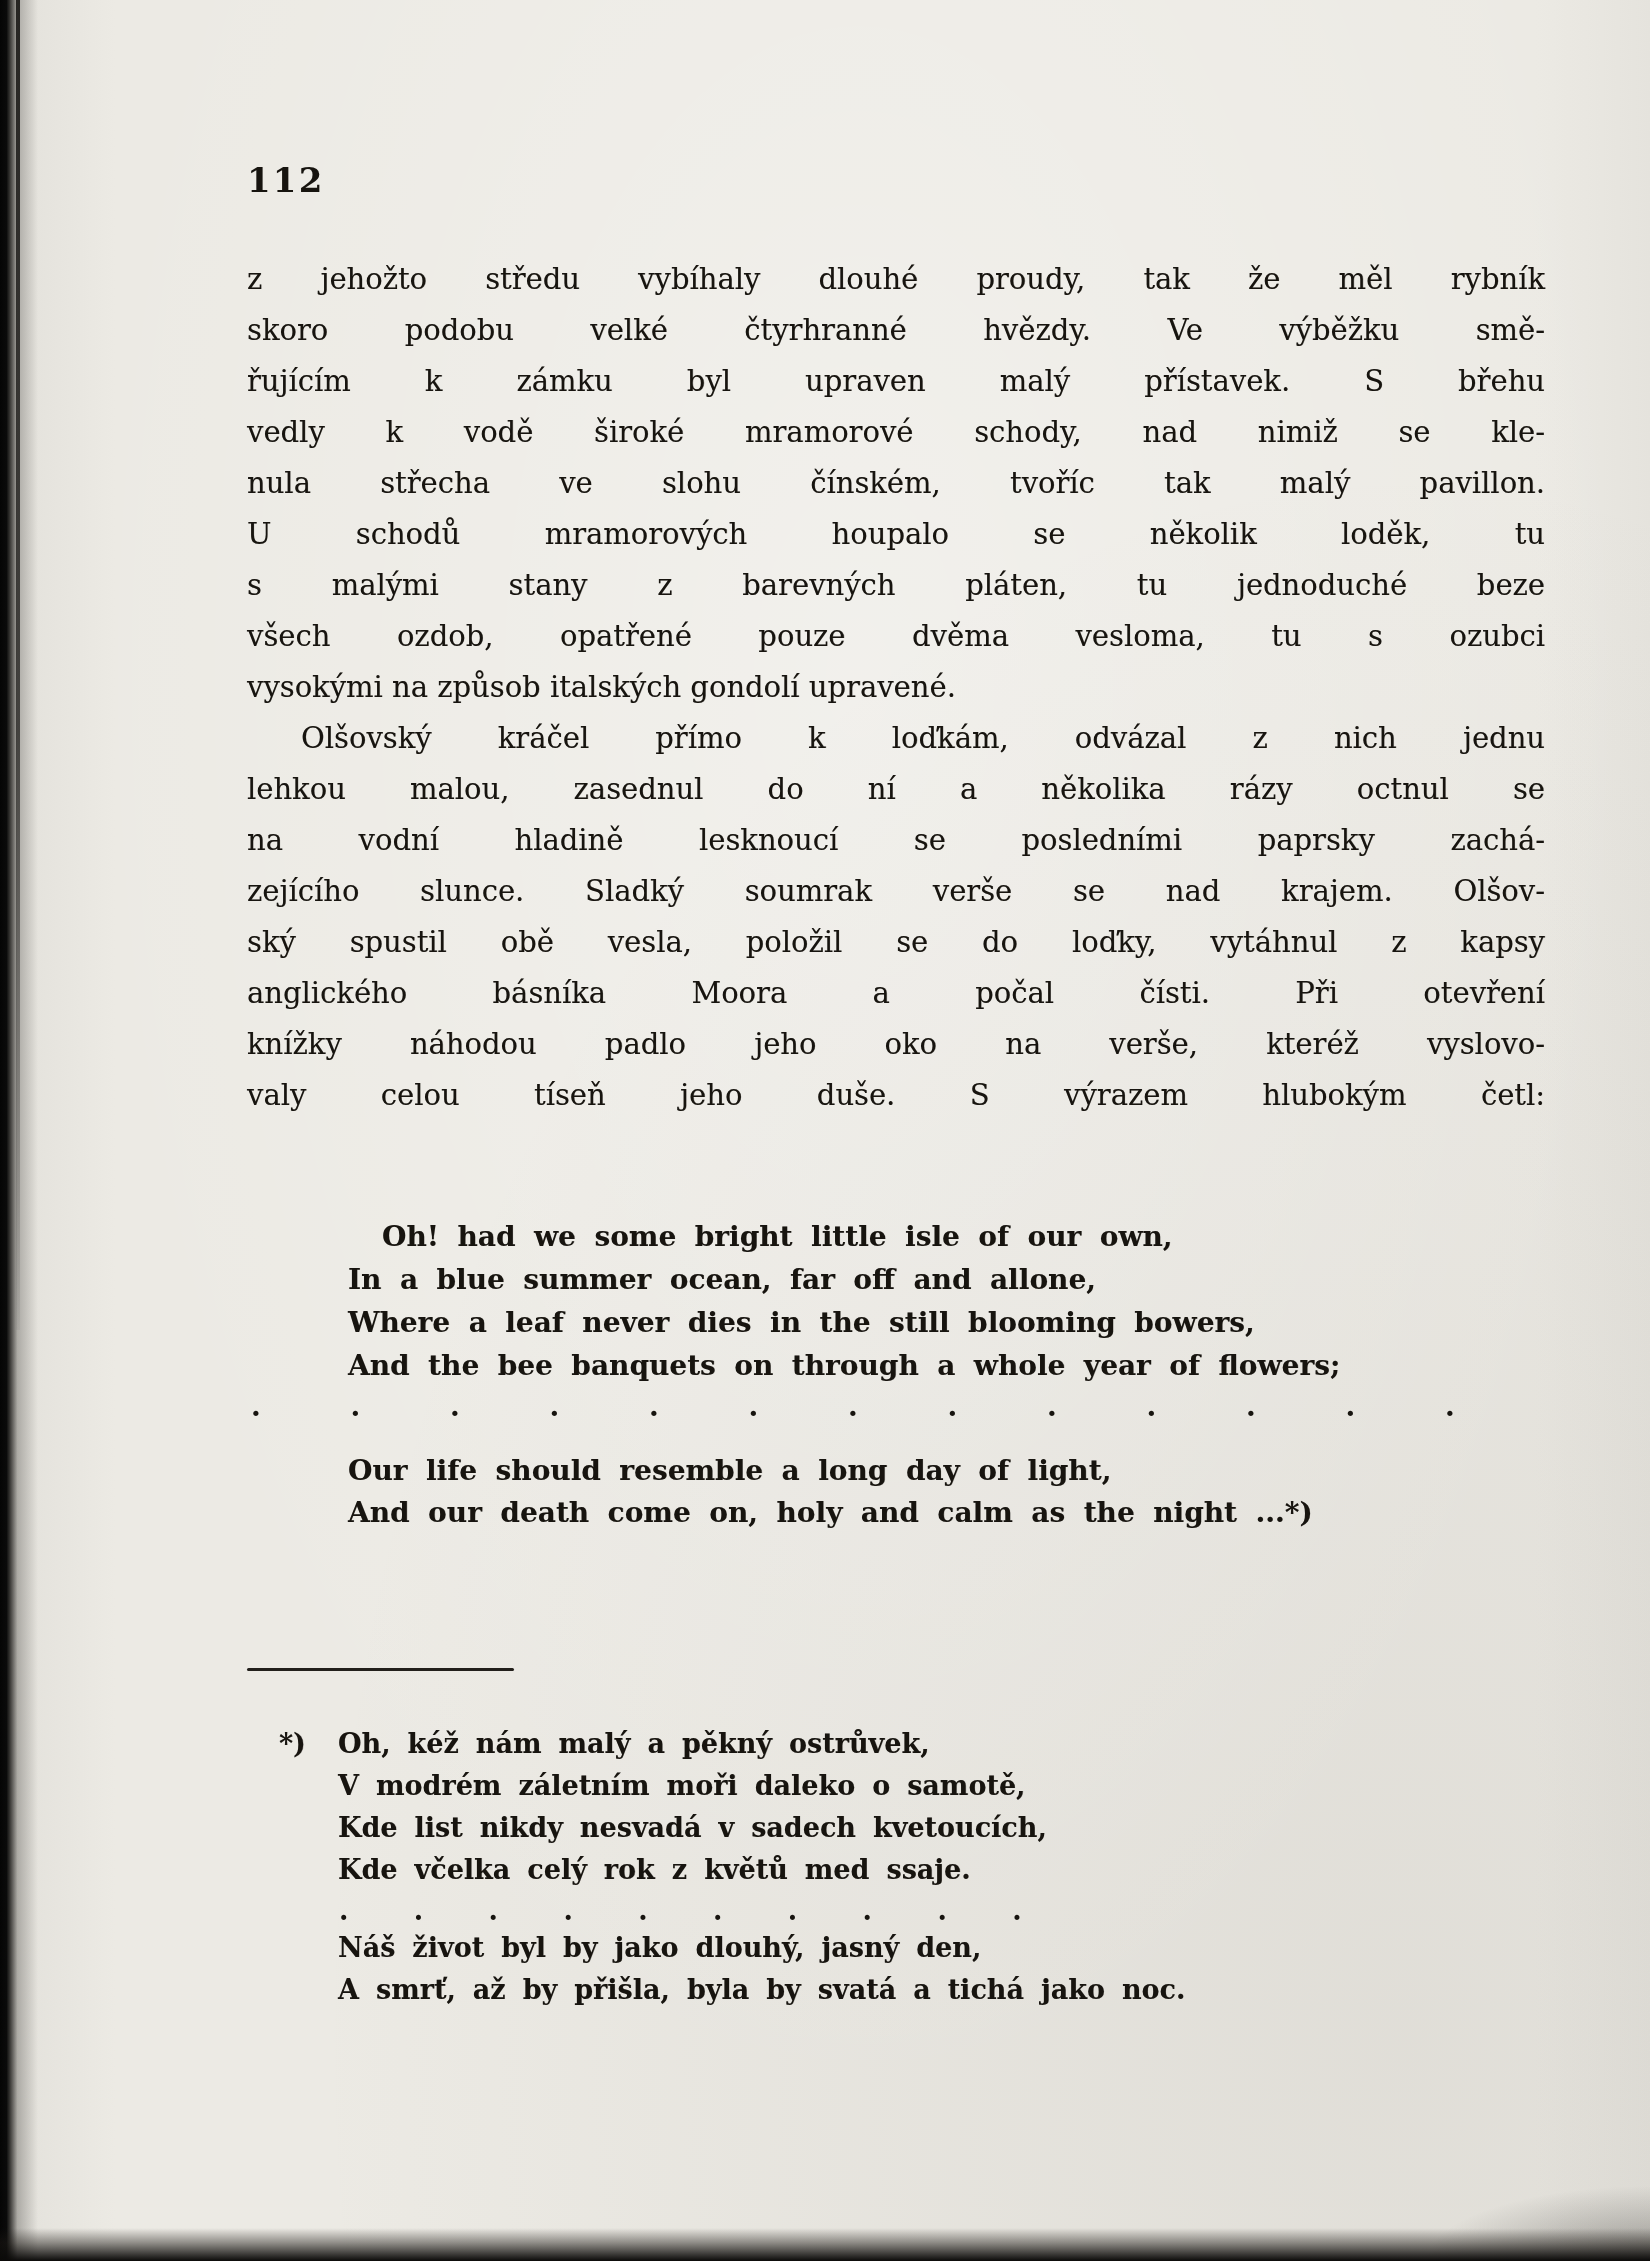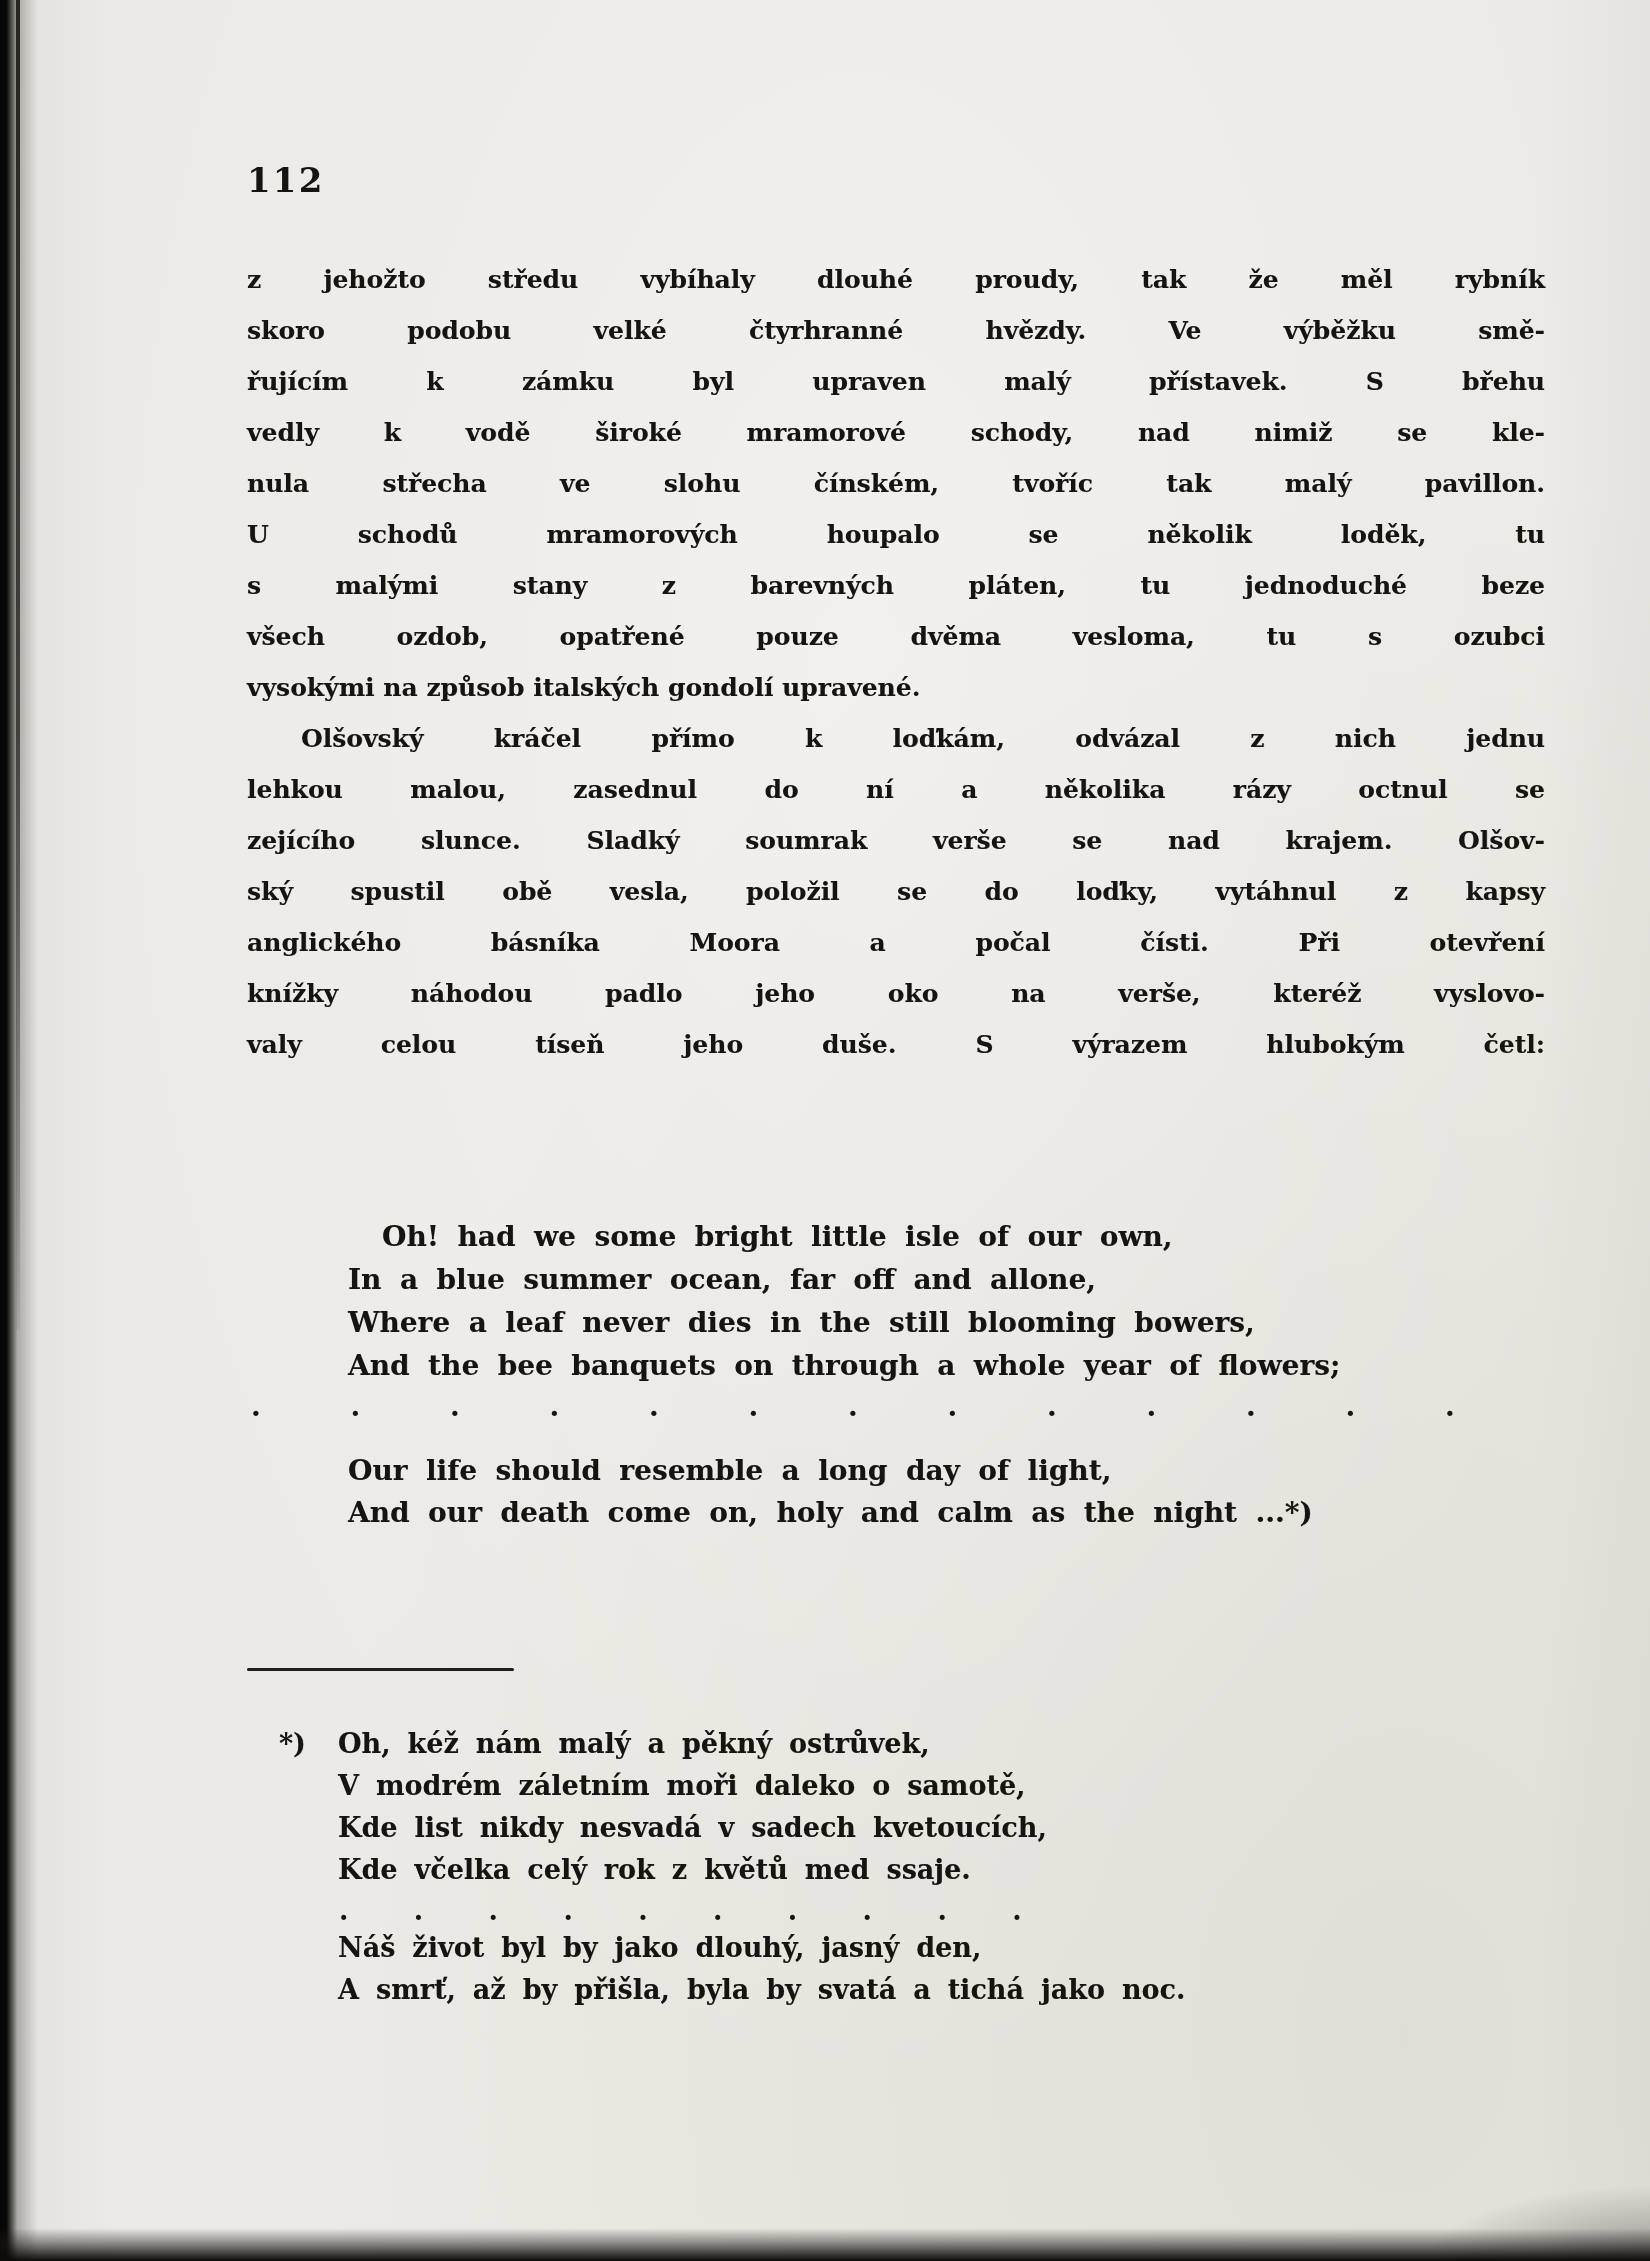--- a/index.html
+++ b/index.html
@@ -31,23 +31,23 @@
     text-align: left;
     font-size: 34px;
     font-weight: 700;
     letter-spacing: 2.2px;
   }
   .main-text {
     position: absolute;
     left: 247px;
     top: 254px;
     width: 1298px;
-    font-size: 25px;
+    font-size: 29px;
     line-height: 51px;
-    font-weight: 700;
+    font-weight: 400;
     text-shadow: 0.3px 0.3px 0 rgba(23,20,15,0.35);
   }
   .line {
     text-align: justify;
     text-align-last: justify;
     white-space: nowrap;
   }
   .line.no-just {
     text-align: center;
     text-align-last: left;
@@ -201,20 +201,21 @@
     <div class="line">řujícím k zámku byl upraven malý přístavek. S břehu</div>
     <div class="line">vedly k vodě široké mramorové schody, nad nimiž se kle-</div>
     <div class="line">nula střecha ve slohu čínském, tvoříc tak malý pavillon.</div>
     <div class="line">U schodů mramorových houpalo se několik loděk, tu</div>
     <div class="line">s malými stany z barevných pláten, tu jednoduché beze</div>
     <div class="line">všech ozdob, opatřené pouze dvěma vesloma, tu s ozubci</div>
     <div class="line no-just">vysokými na způsob italských gondolí upravené.</div>
 
     <div class="line indent">Olšovský kráčel přímo k loďkám, odvázal z nich jednu</div>
     <div class="line">lehkou malou, zasednul do ní a několika rázy octnul se</div>
+    <div class="line">na vodní hladině lesknoucí se posledními paprsky zachá-</div>
     <div class="line">zejícího slunce. Sladký soumrak verše se nad krajem. Olšov-</div>
     <div class="line">ský spustil obě vesla, položil se do loďky, vytáhnul z kapsy</div>
     <div class="line">anglického básníka Moora a počal čísti. Při otevření</div>
     <div class="line">knížky náhodou padlo jeho oko na verše, kteréž vyslovo-</div>
     <div class="line">valy celou tíseň jeho duše. S výrazem hlubokým četl:</div>
   </div>
 
   <div class="poem-stanza1">
     <div class="pline first">Oh! had we some bright little isle of our own,</div>
     <div class="pline">In a blue summer ocean, far off and allone,</div>

